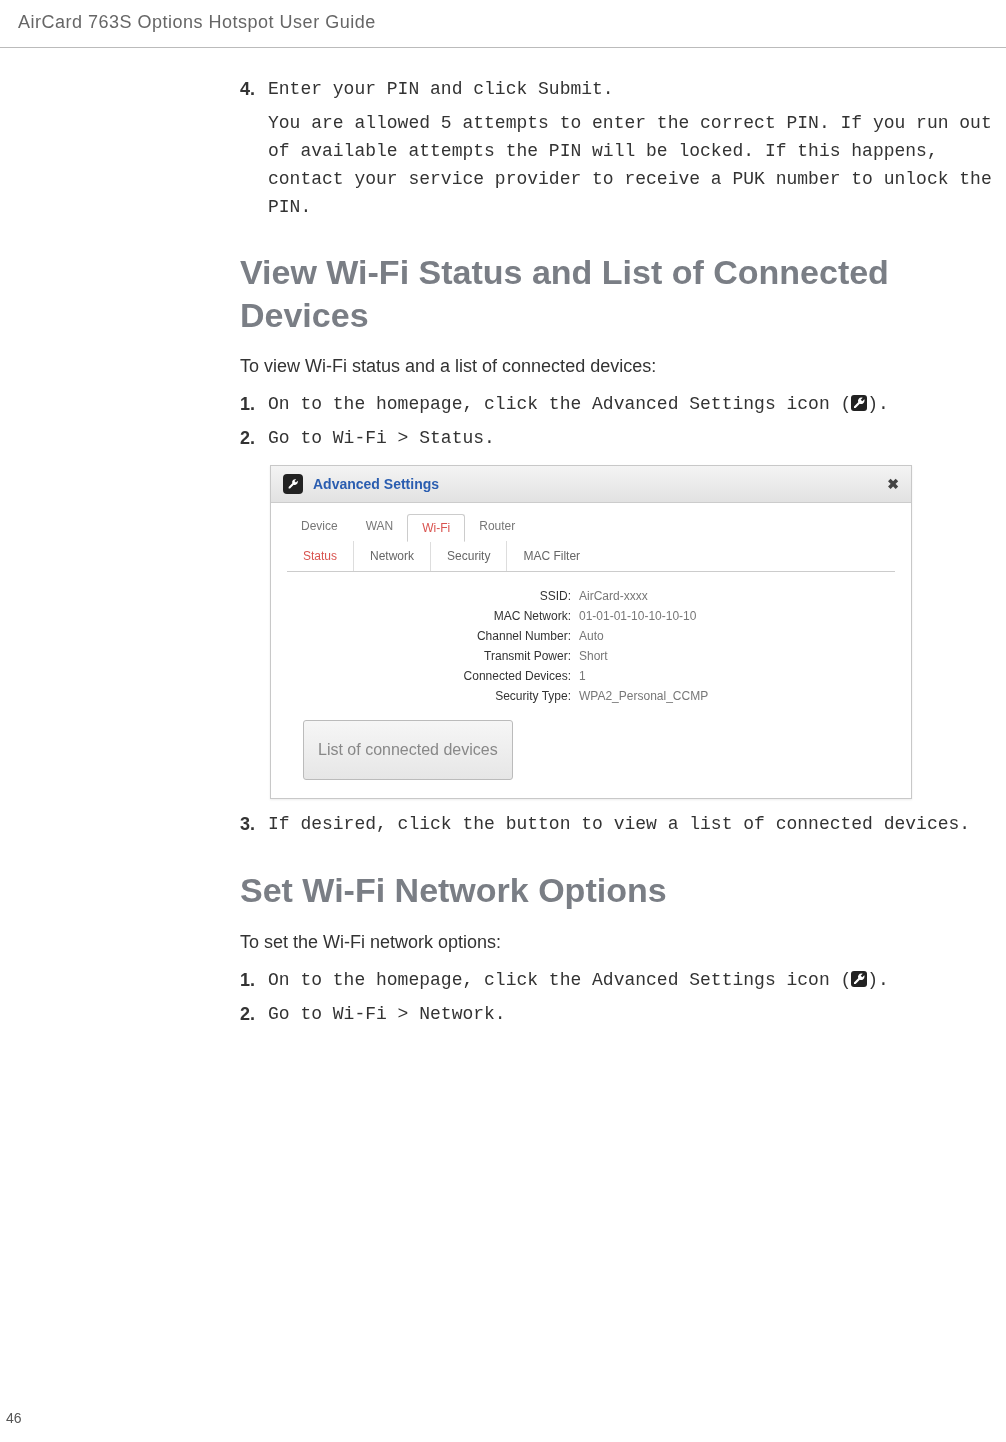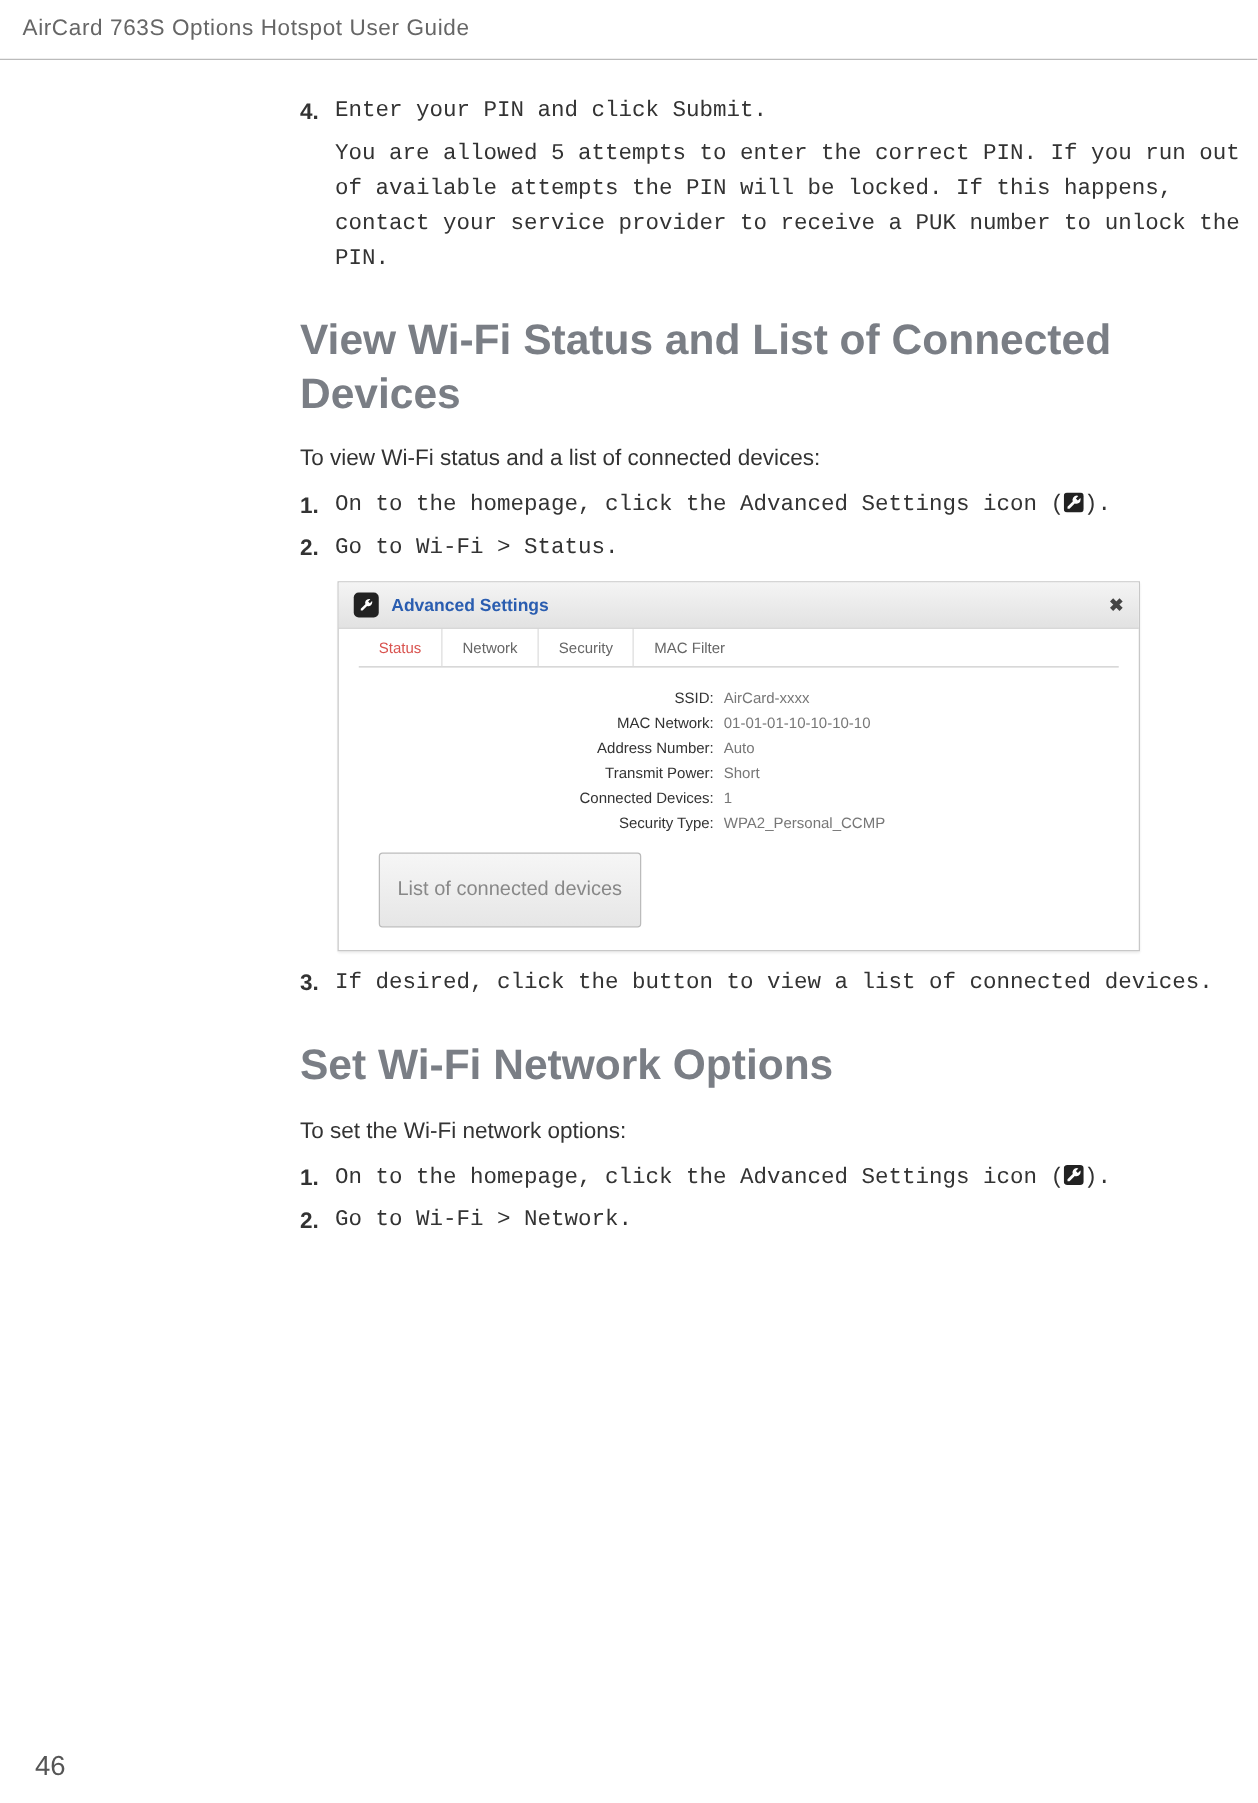--- a/index.html
+++ b/index.html
@@ -165,22 +165,22 @@
     border-radius: 3px;
     padding: 20px 14px;
     color: #888;
     font-size: 16px;
     cursor: pointer;
     display: inline-block;
   }
   .page-num {
     position: absolute;
     bottom: 16px;
-    left: 28px;
-    font-size: 22px;
+    left: 6px;
+    font-size: 14px;
     color: #555;
   }
 </style>
 </head>
 <body>
 
 <div class="page">
 
   <div class="running-head">AirCard 763S Options Hotspot User Guide</div>
 
@@ -218,39 +218,45 @@
       <div class="shot-header">
         <span class="wrench-icon">
           <svg width="14" height="14" viewBox="0 0 16 16">
               <path d="M10.5 2.5a3.5 3.5 0 0 0-3.3 4.7L3 11.4V13h1.6l4.2-4.2a3.5 3.5 0 0 0 4.7-3.3c0-.4 0-.8-.2-1.2l-2 2-1.6-1.6 2-2c-.4-.1-.8-.2-1.2-.2z" fill="#fff"></path>
             </svg>
         </span>
         <span class="shot-title">Advanced Settings</span>
         <span class="shot-close">✖</span>
       </div>
 
+      <div class="tabs1">
+        <div class="tab1">Device</div>
+        <div class="tab1">WAN</div>
+        <div class="tab1 active">Wi-Fi</div>
+        <div class="tab1">Router</div>
+      </div>
 
       <div class="tabs2-row">
         <div class="tab2 active">Status</div>
         <div class="tab2">Network</div>
         <div class="tab2">Security</div>
         <div class="tab2">MAC Filter</div>
       </div>
 
       <div class="fields">
         <div class="field-row">
           <div class="field-label">SSID:</div>
           <div class="field-value">AirCard-xxxx</div>
         </div>
         <div class="field-row">
           <div class="field-label">MAC Network:</div>
           <div class="field-value">01-01-01-10-10-10-10</div>
         </div>
         <div class="field-row">
-          <div class="field-label">Address Number:</div>
+          <div class="field-label">Channel Number:</div>
           <div class="field-value">Auto</div>
         </div>
         <div class="field-row">
           <div class="field-label">Transmit Power:</div>
           <div class="field-value">Short</div>
         </div>
         <div class="field-row">
           <div class="field-label">Connected Devices:</div>
           <div class="field-value">1</div>
         </div>

